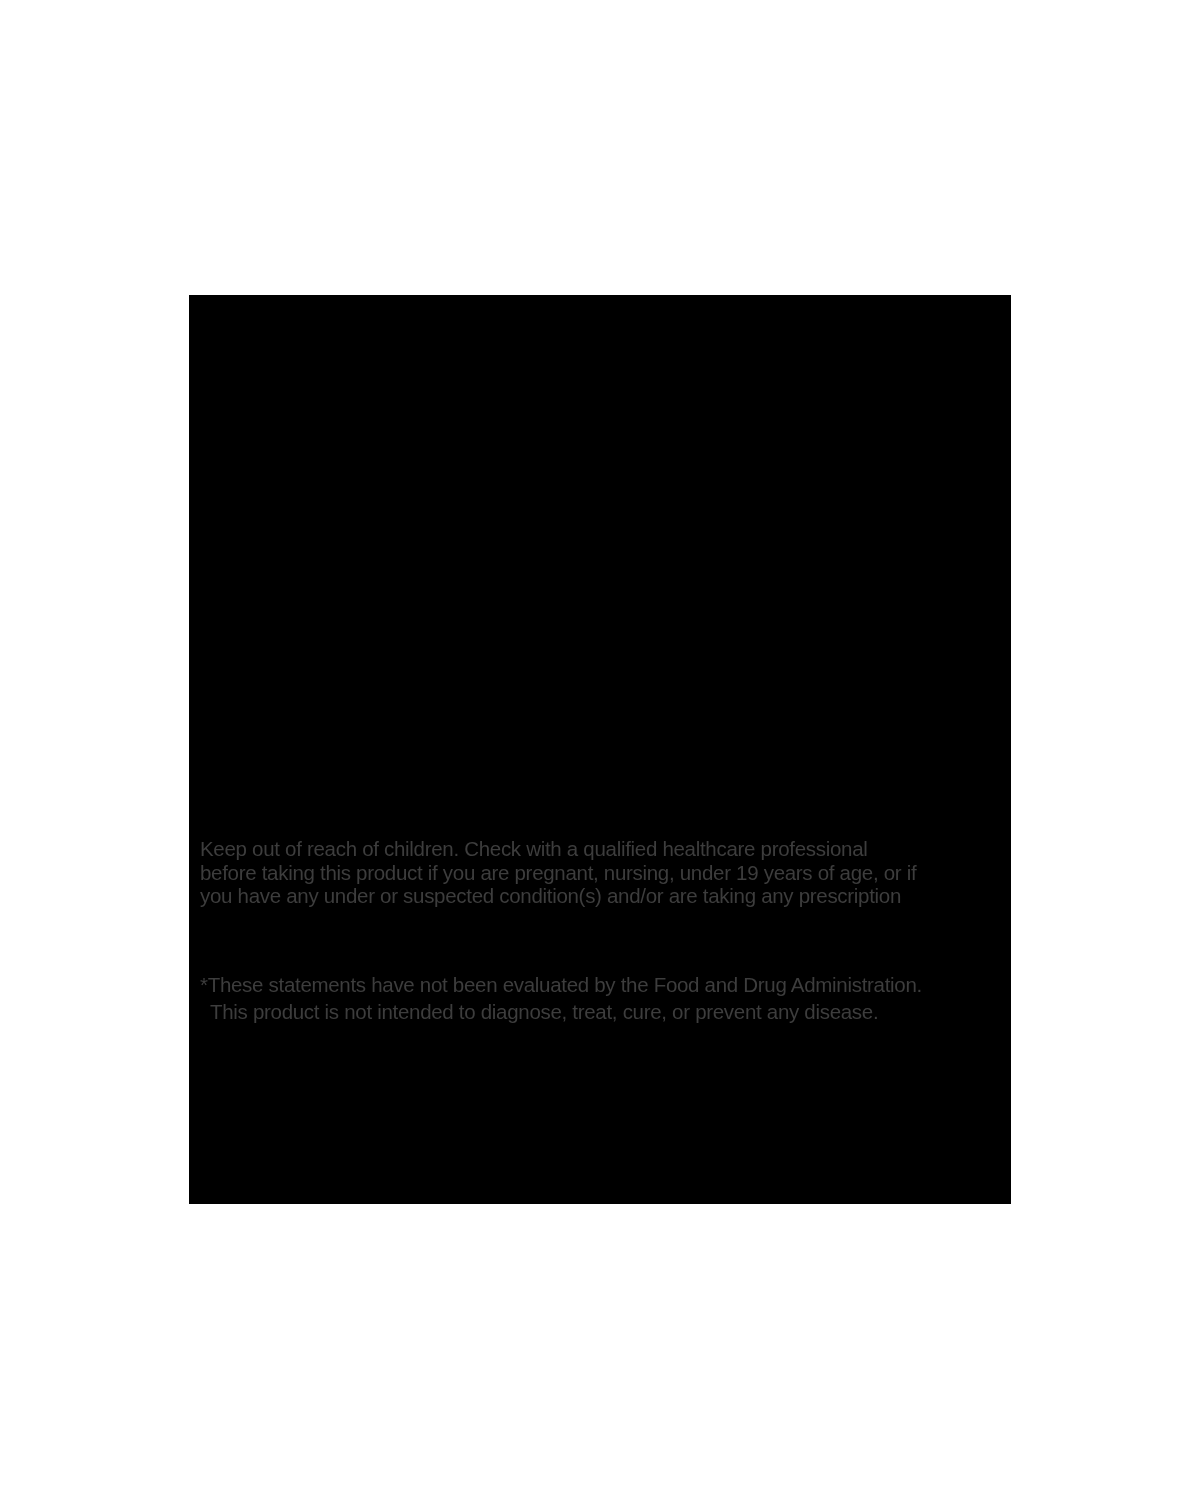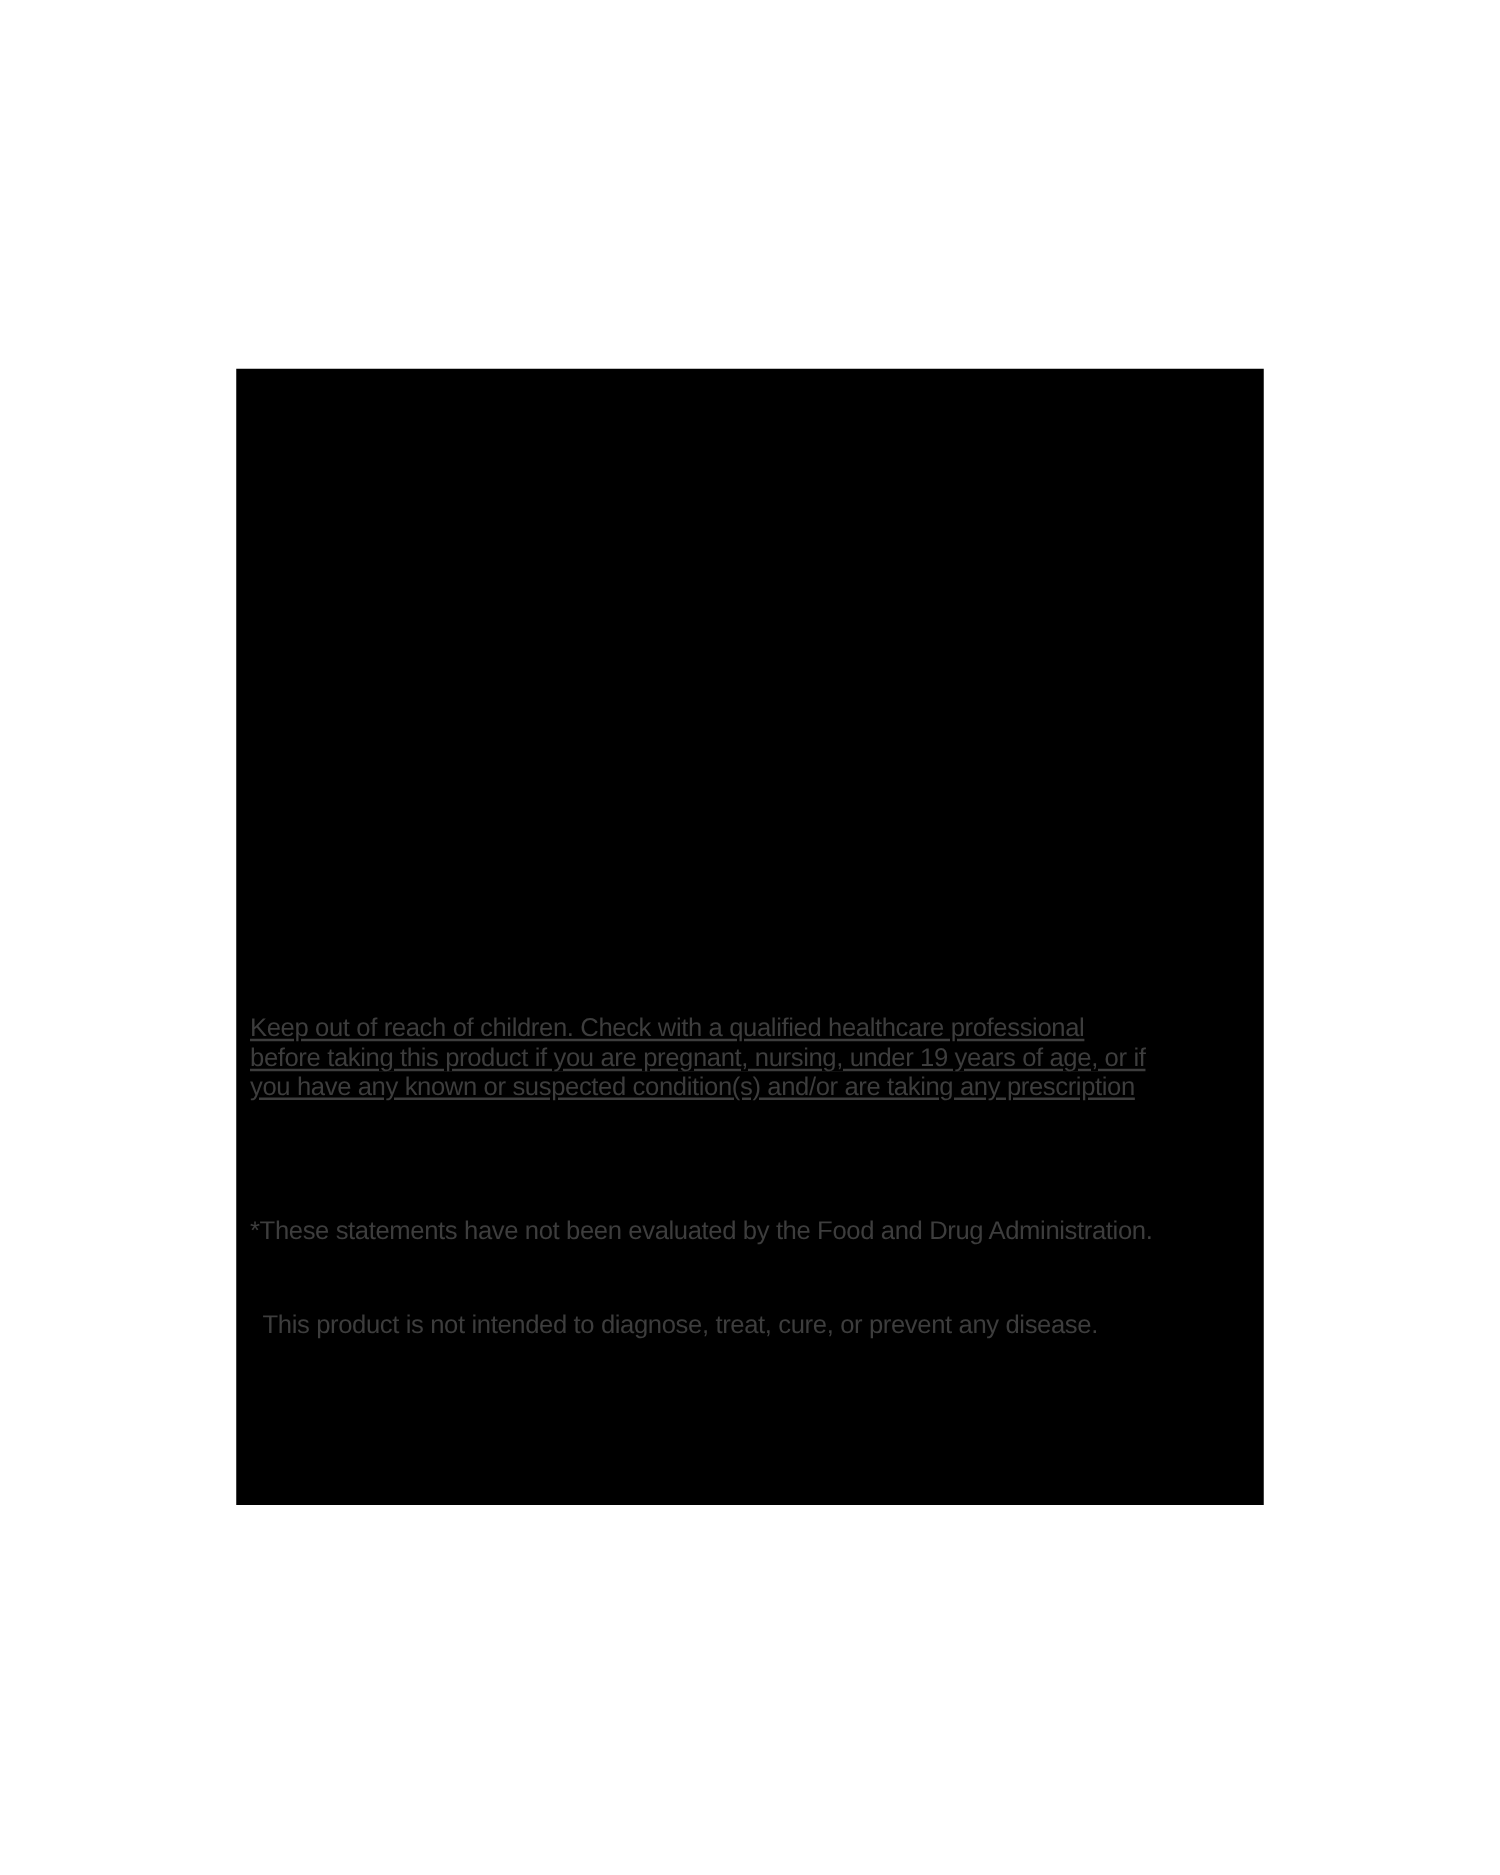--- a/index.html
+++ b/index.html
@@ -27,43 +27,41 @@
     left: 11px;
     color: #3d3d3d;
     font-size: 20.5px;
     letter-spacing: -0.3px;
     font-weight: 500;
   }
   .text-block .line {
     white-space: nowrap;
   }
   .warning-block {
-    top: 516px;
+    top: 542px;
     line-height: 23.5px;
-    text-decoration: underline;
   }
   .disclaimer-block {
     top: 676px;
     line-height: 27px;
   }
   .indent-line {
     padding-left: 10px;
-    margin-top: 48px;
   }
 </style>
 </head>
 <body>
 
 <div class="page">
   <div class="label-panel">
 
     <div class="text-block warning-block">
       <div class="line">Keep out of reach of children. Check with a qualified healthcare professional</div>
       <div class="line">before taking this product if you are pregnant, nursing, under 19 years of age, or if</div>
-      <div class="line">you have any known or suspected condition(s) and/or are taking any prescription</div>
+      <div class="line">you have any under or suspected condition(s) and/or are taking any prescription</div>
     </div>
 
     <div class="text-block disclaimer-block">
       <div class="line">*These statements have not been evaluated by the Food and Drug Administration.</div>
       <div class="line indent-line">This product is not intended to diagnose, treat, cure, or prevent any disease.</div>
     </div>
 
   </div>
 </div>
 

